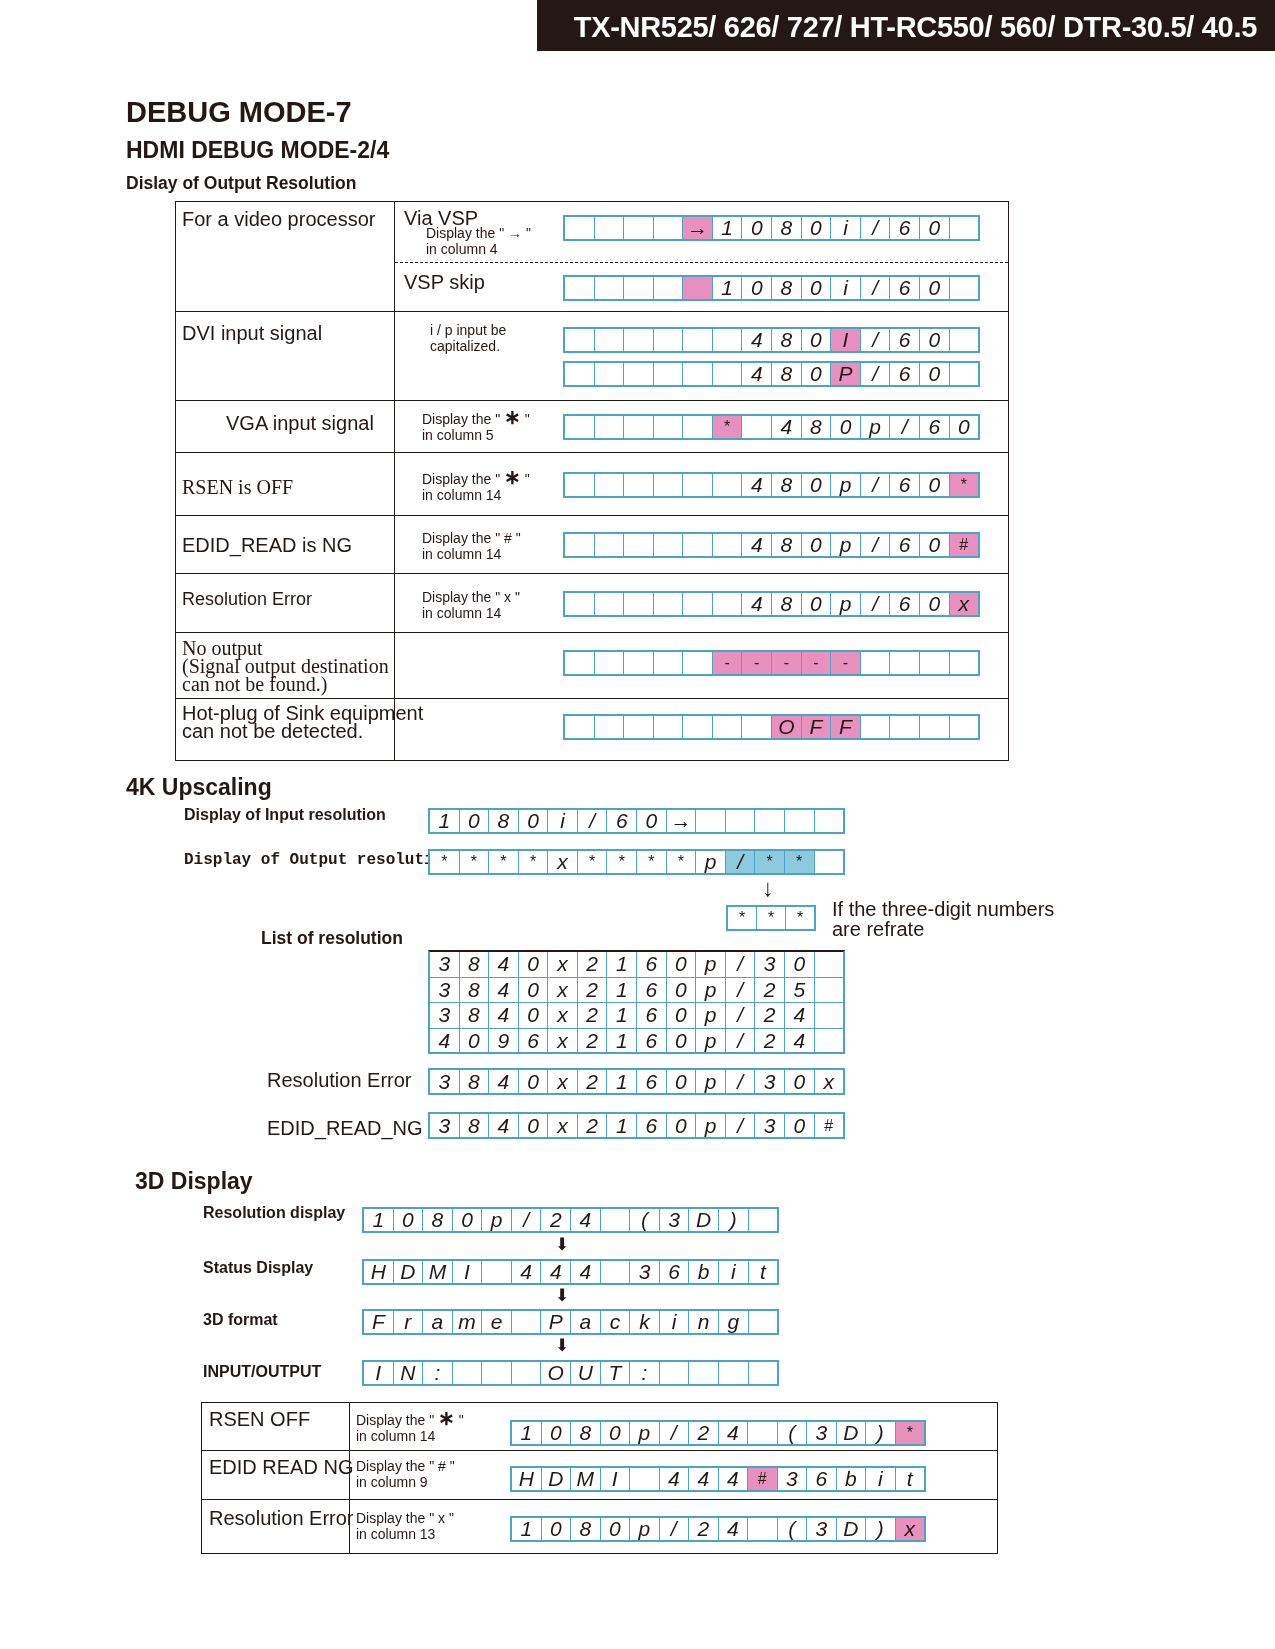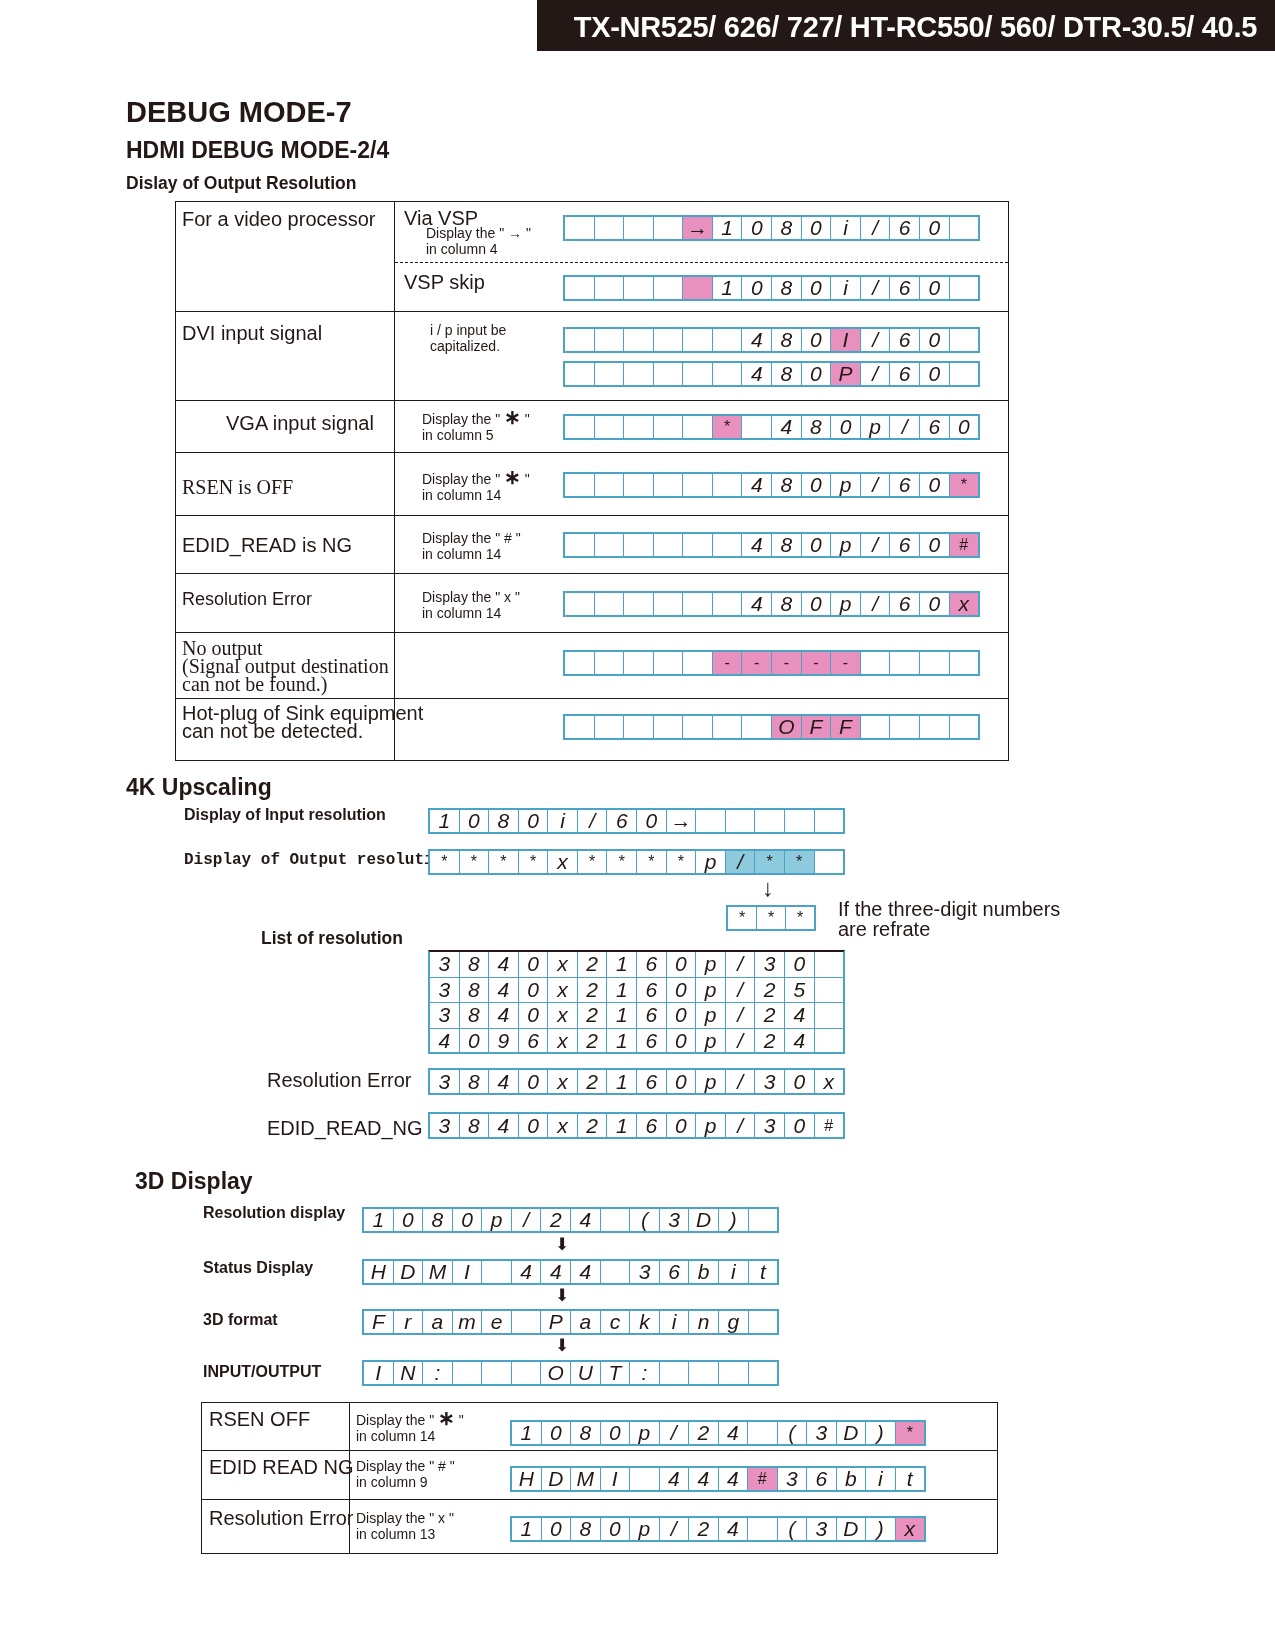--- a/index.html
+++ b/index.html
@@ -272,21 +272,21 @@
     <div class="cell star blue">*</div>
     <div class="cell star blue">*</div>
     <div class="cell"></div>
   </div>
 <div class="abs" style="left:762px;top:875px;font-size:24px;line-height:26px;">↓</div>
 <div class="grid" style="left:726px;top:905px;width:90px;height:26px;">
     <div class="cell star">*</div>
     <div class="cell star">*</div>
     <div class="cell star">*</div>
   </div>
-<div class="abs txt" style="left:832px;top:899px;white-space:pre;line-height:20px;margin-left:6px;">If the three-digit numbers
+<div class="abs txt" style="left:832px;top:899px;white-space:pre;line-height:20px;">If the three-digit numbers
 are refrate</div>
 <div class="abs h3" style="left:261px;top:928px;">List of resolution</div>
 <div class="listgrid" style="left:428px;top:950px;width:417px;height:104px;">
     <div class="listrow">
       <div class="cell">3</div>
       <div class="cell">8</div>
       <div class="cell">4</div>
       <div class="cell">0</div>
       <div class="cell">x</div>
       <div class="cell">2</div>

